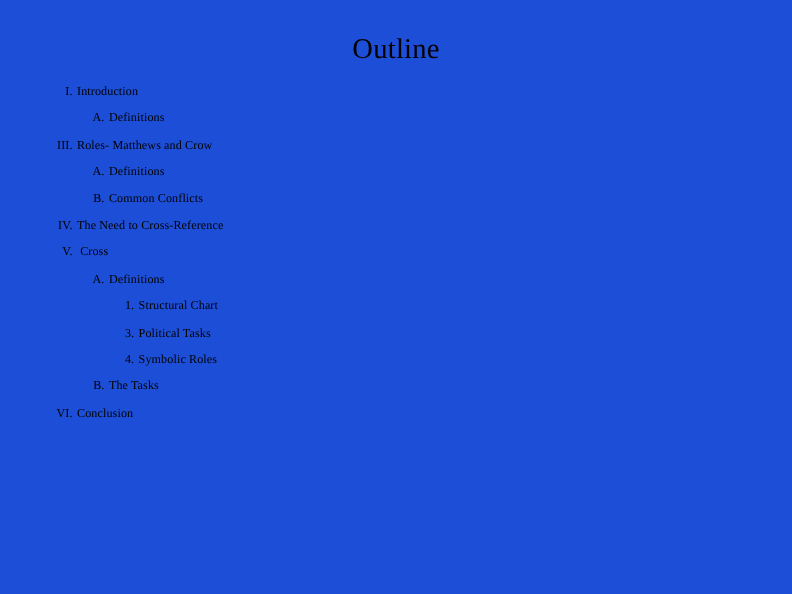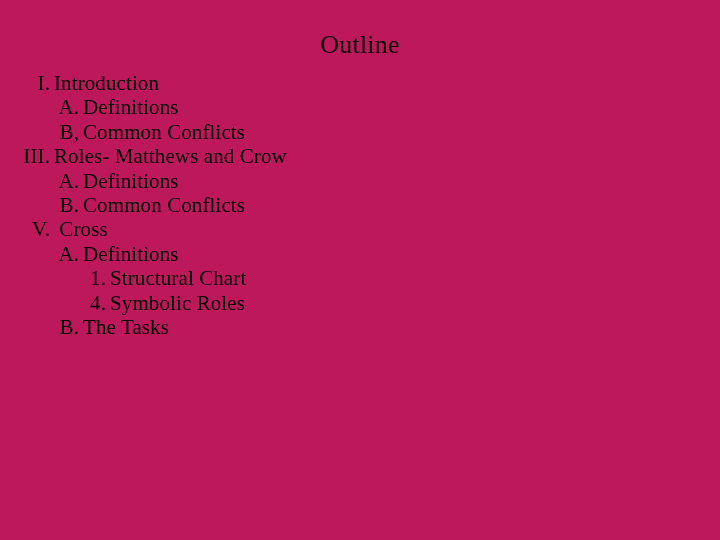--- a/index.html
+++ b/index.html
@@ -43,26 +43,27 @@
   
   #outline-body {
     position: absolute;
     left: 0;
     top: 71px;
     width: 420px;
   }
 
   .outline-line {
     display: block;
-    font-size: 21px;
+    font-size: 11px;
     line-height: 24.4px;
     height: 24.4px;
     white-space: pre;
     font-weight: normal;
     letter-spacing: 0.1px;
+    margin-left: 16px;
   }
 
   
   .outline-line .marker {
     display: inline-block;
     text-align: right;
     white-space: pre;
   }
   .outline-line .text {
     white-space: pre;
@@ -76,31 +77,33 @@
   .lvl2 .marker { width: 79px; }
   .lvl2 .text   { padding-left: 4px; }
 
   
   .lvl3 .marker { width: 106px; }
   .lvl3 .text   { padding-left: 4px; }
 </style>
 </head>
 <body>
 
-<div id="slide" style="background: #be185d; color: rgb(0, 0, 0); text-decoration: underline;">
+<div id="slide" style="background: #1d4ed8; color: rgb(0, 0, 0); text-decoration: underline;">
 
   <div id="slide-title">Outline</div>
 
   <div id="outline-body">
       <div class="outline-line lvl1"><span class="marker">I.</span><span class="text">Introduction</span></div>
       <div class="outline-line lvl2"><span class="marker">A.</span><span class="text">Definitions</span></div>
-      <div class="outline-line lvl2"><span class="marker">B,</span><span class="text">Common Conflicts</span></div>
       <div class="outline-line lvl1"><span class="marker">III.</span><span class="text">Roles- Matthews and Crow</span></div>
       <div class="outline-line lvl2"><span class="marker">A.</span><span class="text">Definitions</span></div>
       <div class="outline-line lvl2"><span class="marker">B.</span><span class="text">Common Conflicts</span></div>
+      <div class="outline-line lvl1"><span class="marker">IV.</span><span class="text">The Need to Cross-Reference</span></div>
       <div class="outline-line lvl1"><span class="marker">V.</span><span class="text"> Cross</span></div>
       <div class="outline-line lvl2"><span class="marker">A.</span><span class="text">Definitions</span></div>
       <div class="outline-line lvl3"><span class="marker">1.</span><span class="text">Structural Chart</span></div>
+      <div class="outline-line lvl3"><span class="marker">3.</span><span class="text">Political Tasks</span></div>
       <div class="outline-line lvl3"><span class="marker">4.</span><span class="text">Symbolic Roles</span></div>
       <div class="outline-line lvl2"><span class="marker">B.</span><span class="text">The Tasks</span></div>
+      <div class="outline-line lvl1"><span class="marker">VI.</span><span class="text">Conclusion</span></div>
     </div>
 
 </div>
 
 </body></html>

